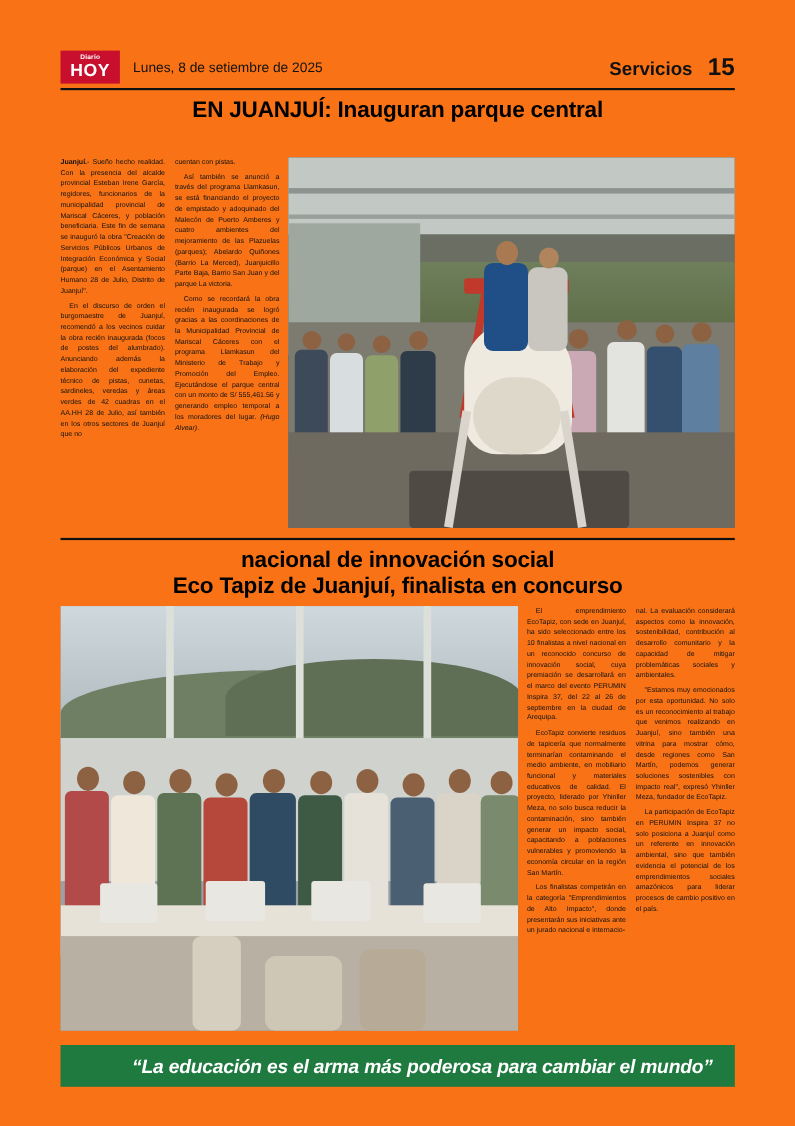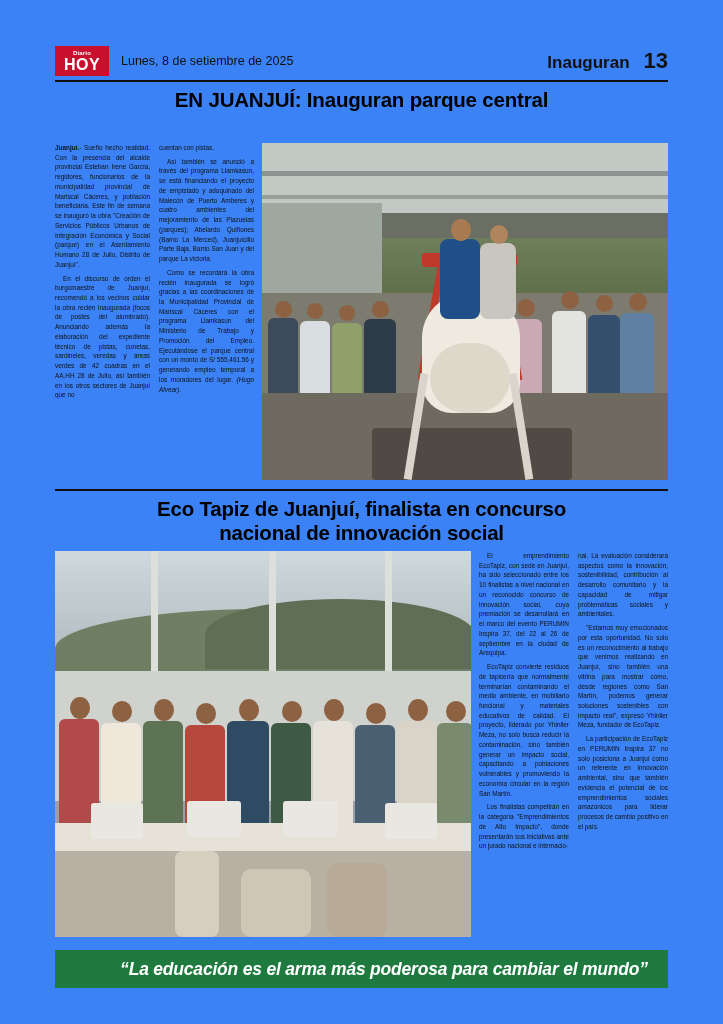--- a/index.html
+++ b/index.html
@@ -11,21 +11,21 @@
     font-family: "Liberation Sans", sans-serif;
     color: #000;
     position: relative;
     overflow: hidden;
   }
   .page {
     position: absolute;
     top: 0; left: 0;
     width: 723px;
     height: 1024px;
-    background: #3b82f6;
+    background: #f97316;
   }
 
   
   .masthead {
     position: absolute;
     top: 44px; left: 55px;
     width: 613px;
     height: 34px;
     display: flex;
     align-items: center;
@@ -230,22 +230,22 @@
 
 <div class="page">
 
   <div class="masthead">
     <div class="logo-box">
       <div class="logo-small">Diario</div>
       <div class="logo-big">HOY</div>
     </div>
     <div class="masthead-date">Lunes, 8 de setiembre de 2025</div>
     <div class="masthead-right">
-      <div class="section-name">Inauguran</div>
-      <div class="page-number">13</div>
+      <div class="section-name">Servicios</div>
+      <div class="page-number">15</div>
     </div>
   </div>
   <div class="rule rule-top"></div>
 
   <div class="a1-head">
     <div>EN JUANJUÍ: Inauguran parque central</div>
   </div>
 
   <div class="a1-cols">
     <div class="col">
@@ -296,22 +296,22 @@
 
     <div class="person" style="left:178px;top:96px; width:40px; height:80px; background:#1f4f86; border-radius:8px;"></div>
     <div class="head" style="left:189px;top:76px; width:20px; height:22px; background:#a97a52;"></div>
     <div class="person" style="left:218px;top:100px; width:36px; height:76px; background:#c9c6bf; border-radius:8px;"></div>
     <div class="head" style="left:228px;top:82px; width:18px; height:19px; background:#b0845c;"></div>
   </div>
 
   <div class="rule rule-mid"></div>
 
   <div class="a2-head">
+    <div>nacional de innovación social</div>
     <div>Eco Tapiz de Juanjuí, finalista en concurso</div>
-    <div>nacional de innovación social</div>
   </div>
 
   <div class="a2-photo">
     <div class="ph2 ph2-sky"></div>
     <div class="ph2 ph2-hills"></div>
     <div class="ph2 ph2-hills2"></div>
     <div class="ph2 ph2-mull1"></div>
     <div class="ph2 ph2-mull2"></div>
     <div class="ph2 ph2-mull3"></div>
     <div class="ph2 ph2-window"></div>

